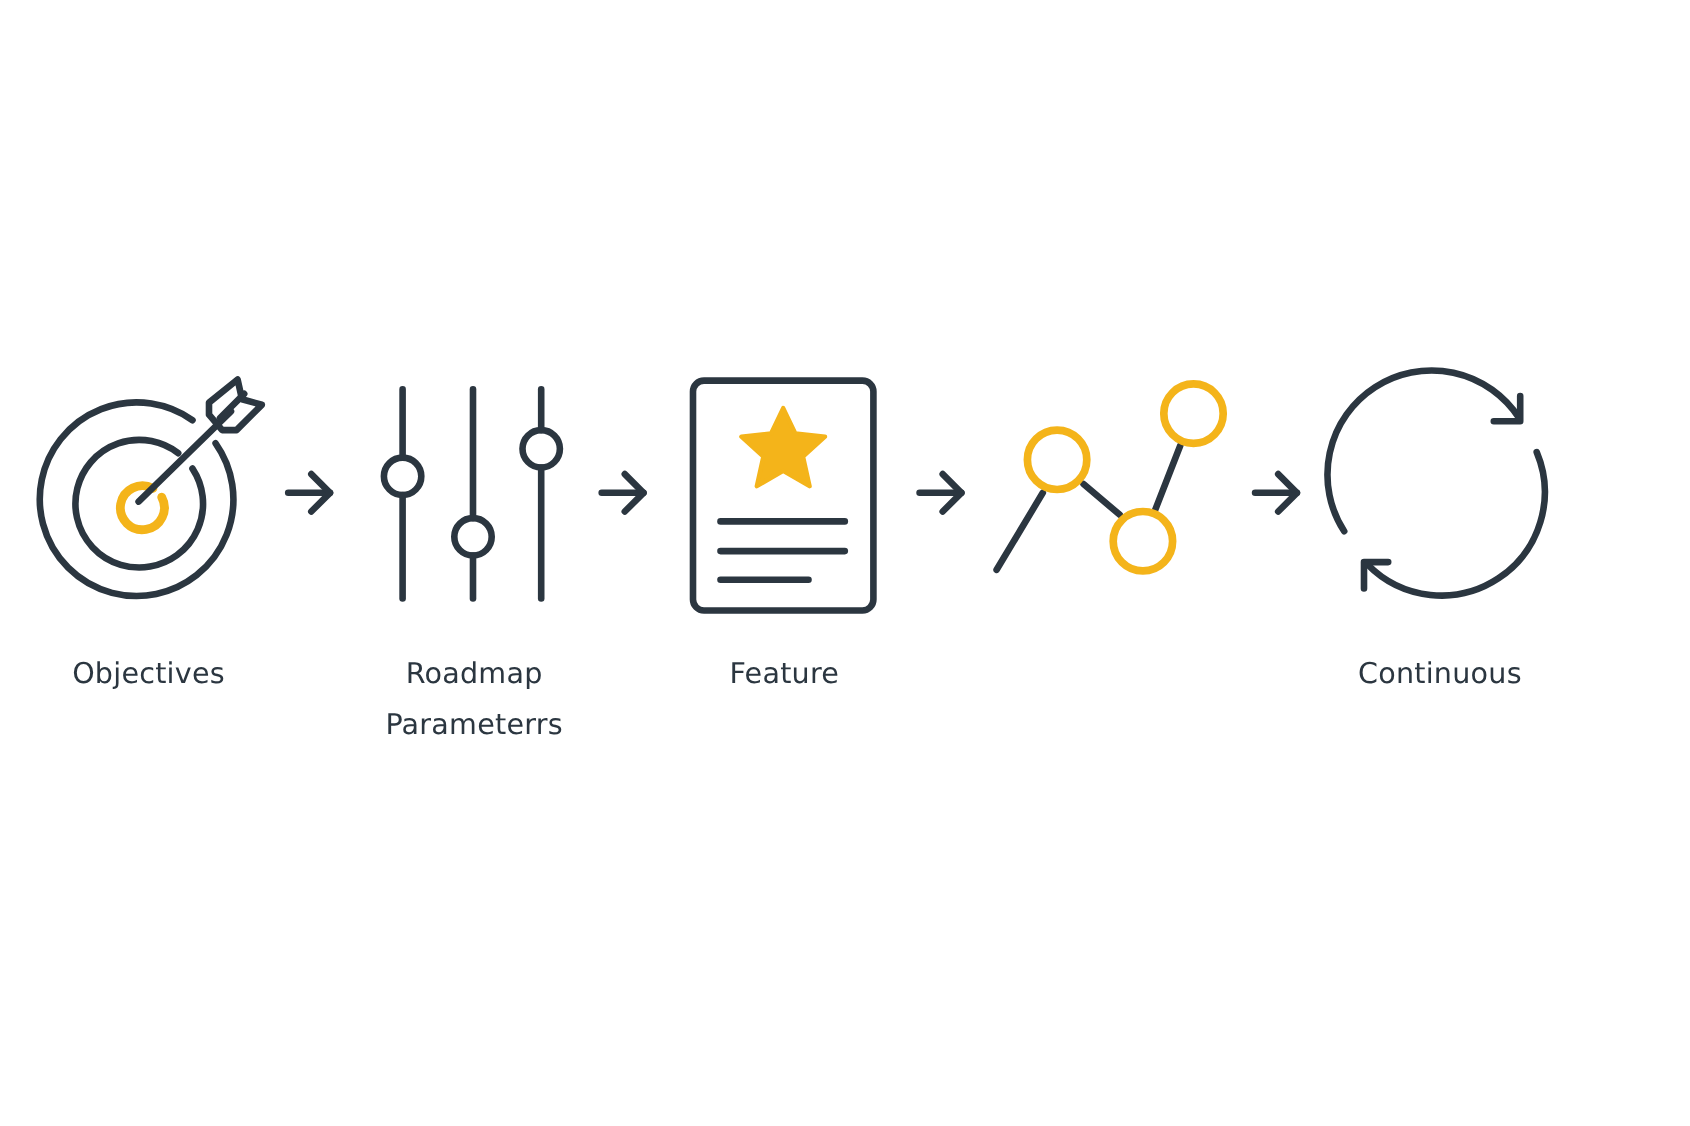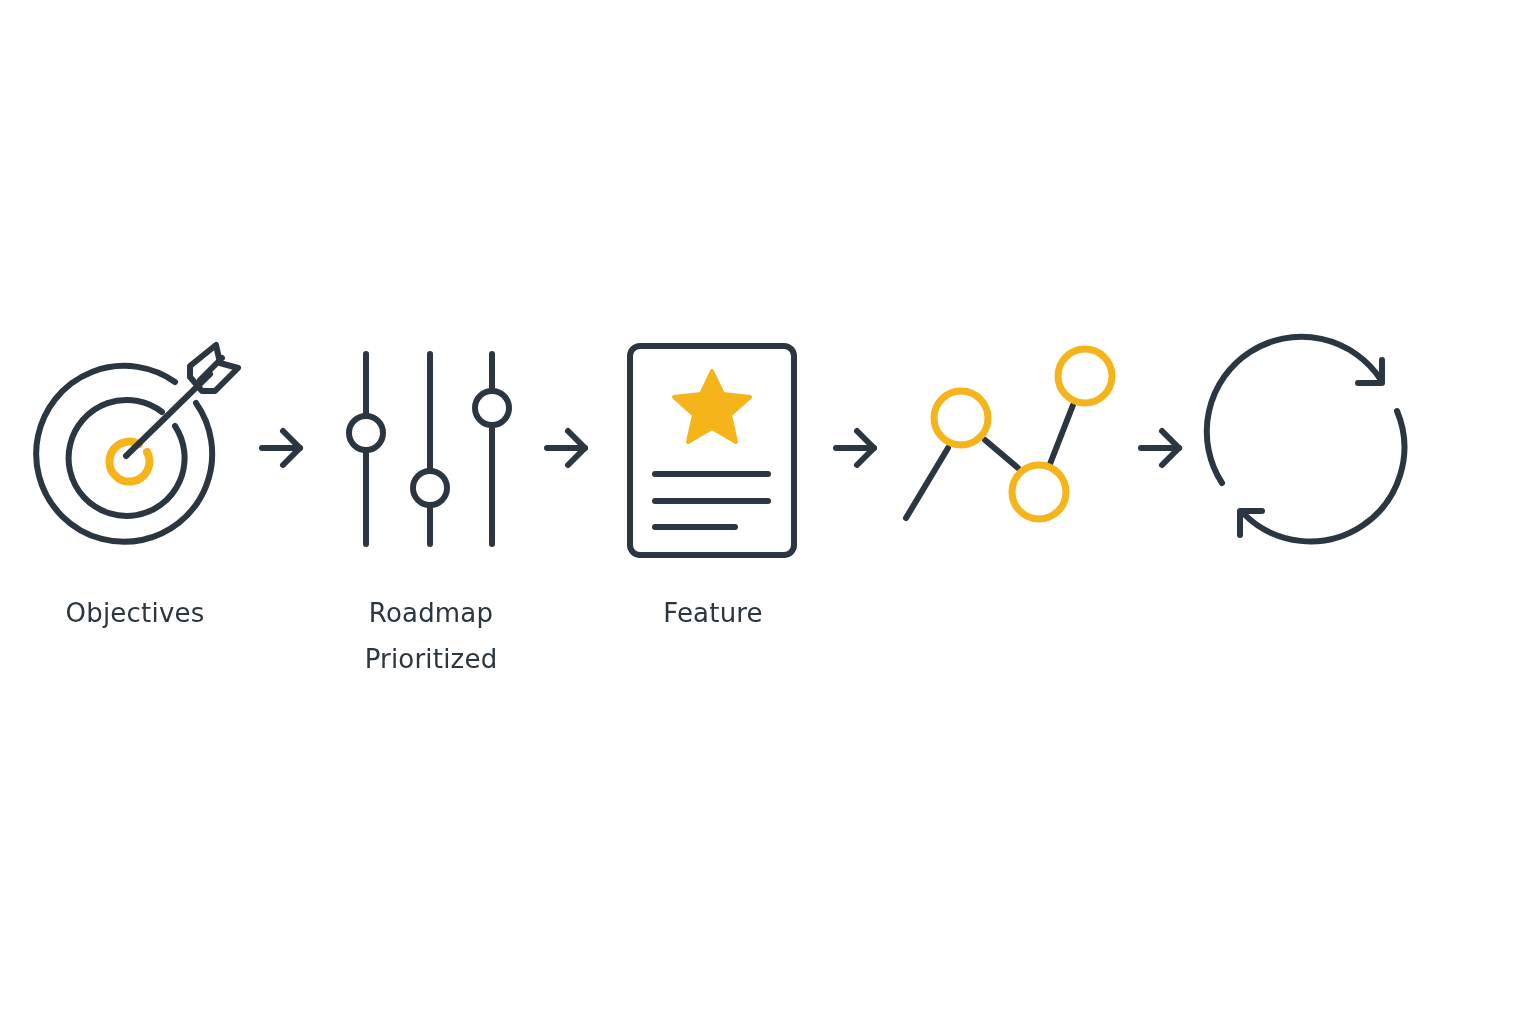--- a/index.html
+++ b/index.html
@@ -118,20 +118,21 @@
         <polyline points="1262,511 1240,511 1240,535"></polyline>
       </g>
     </g>
   </svg>
 
   <div class="label" id="label-0">
     <span>Objectives</span>
   </div>
   <div class="label" id="label-1">
     <span>Roadmap</span>
-    <span>Prioritized</span>
+    <span>Parameterrs</span>
   </div>
   <div class="label" id="label-2">
     <span>Feature</span>
   </div>
   <div class="label" id="label-4">
+    <span>Continuous</span>
   </div>
 </div>
 
 </body></html>

